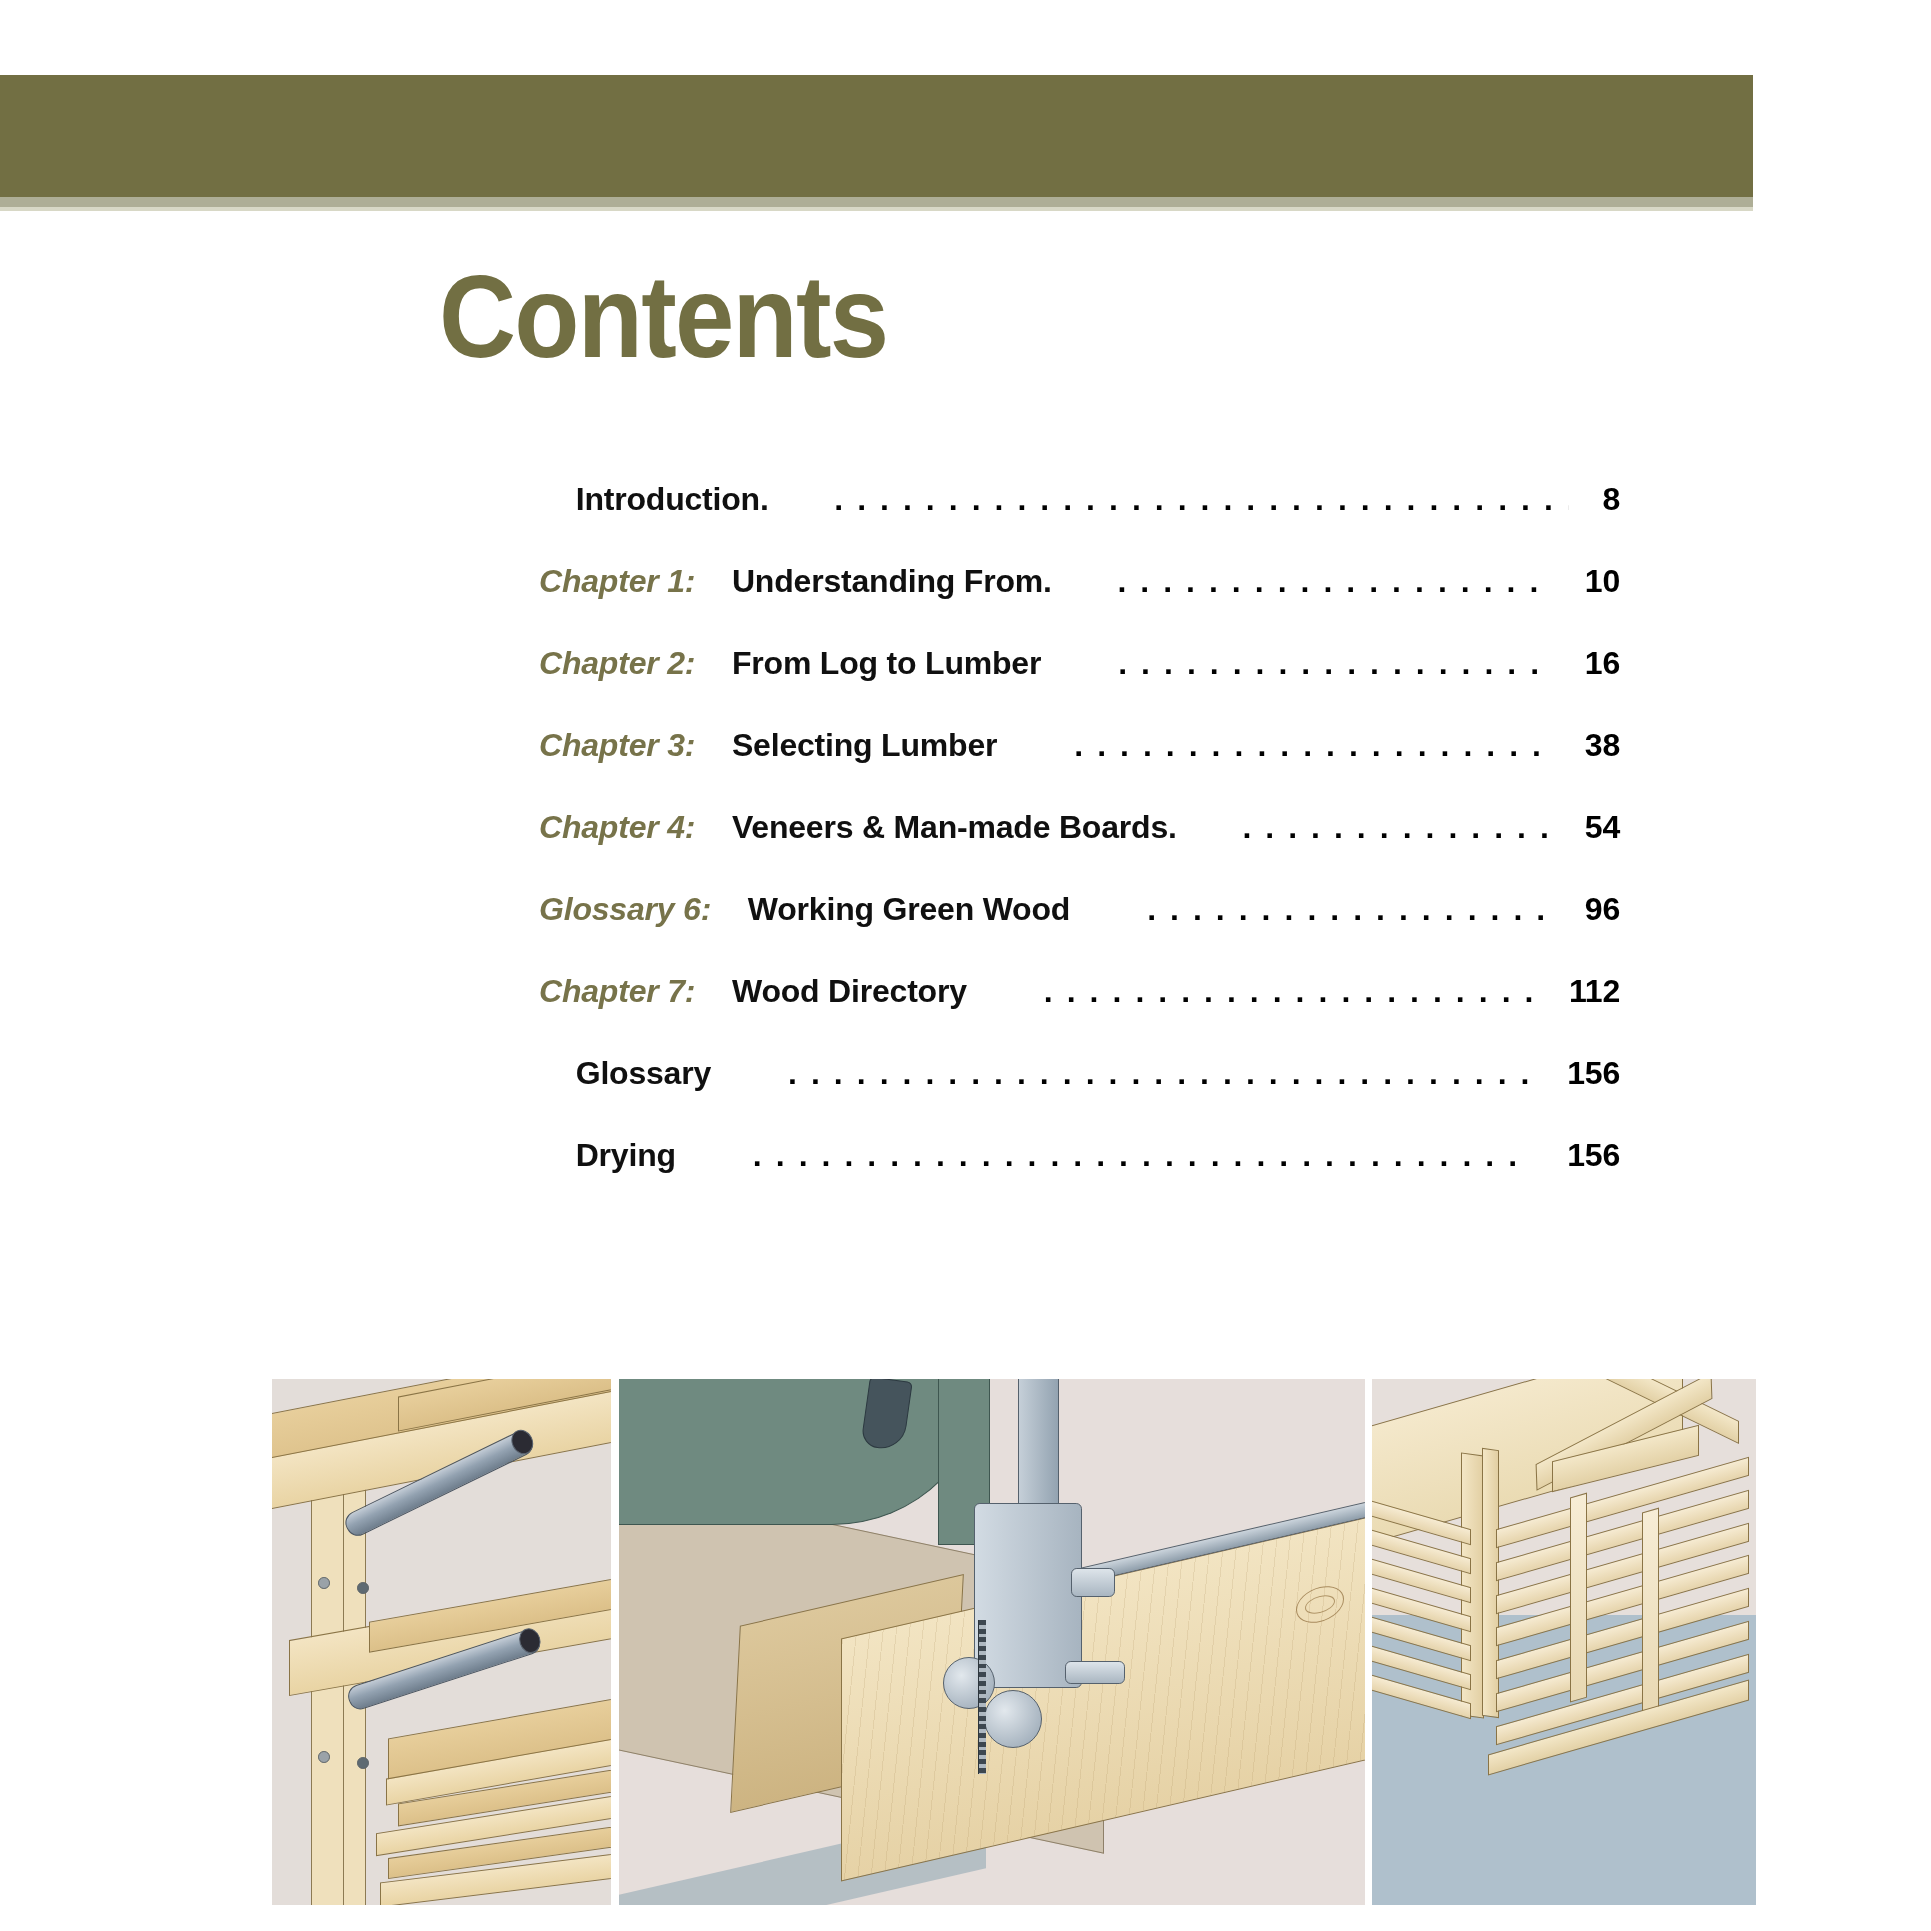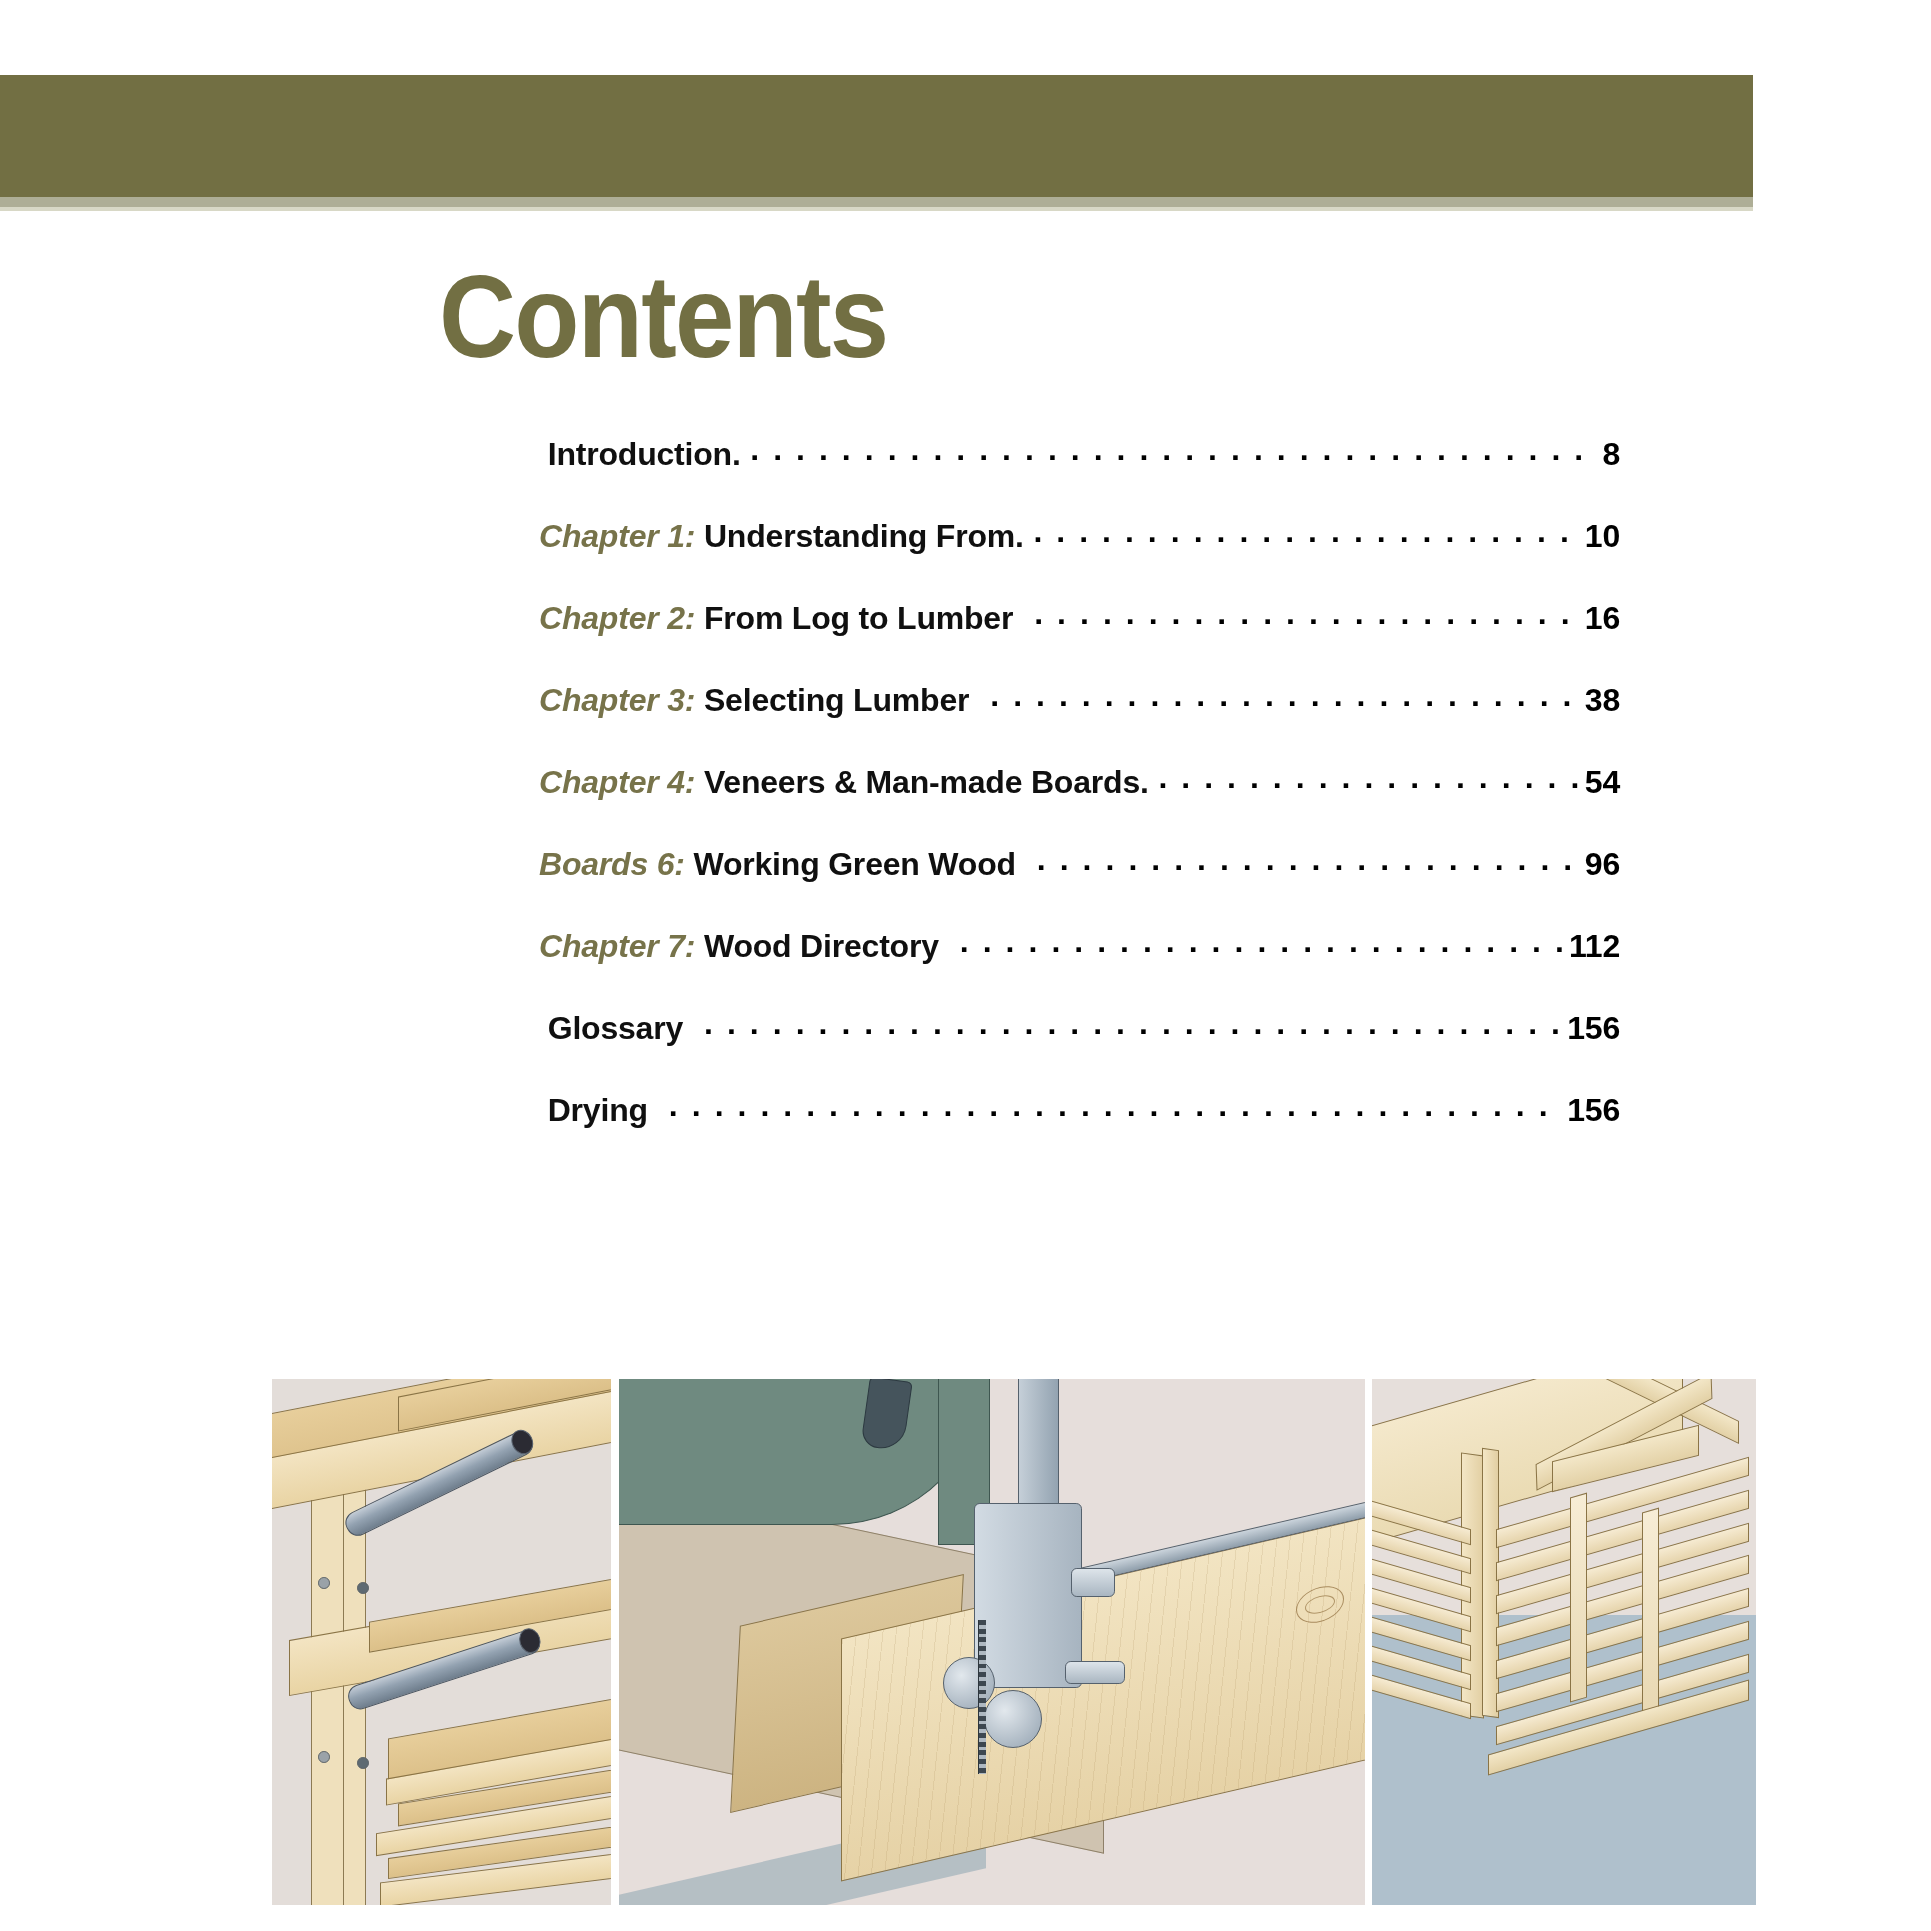--- a/index.html
+++ b/index.html
@@ -64,28 +64,29 @@
 
   
   .toc {
     position: absolute;
     left: 539px;
     top: 436px;
     width: 1081px;
   }
   .toc-row {
     display: flex;
-    align-items: flex-start;
+    align-items: flex-end;
     height: 82px;
     font-size: 32px;
     font-weight: 700;
     color: #000000;
     font-family: "Liberation Sans Narrow", "Liberation Sans", sans-serif;
     letter-spacing: -0.2px;
     white-space: nowrap;
+    gap: 28px;
   }
   .toc-chap {
     color: #77734A;
     font-style: italic;
     font-weight: 700;
     margin-right: 8.7px;
     flex: 0 0 auto;
   }
   .toc-label {
     flex: 0 0 auto;
@@ -392,21 +393,21 @@
   <div class="toc-row">
     <span class="toc-chap">Chapter 4:</span>
     <span class="toc-label">Veneers &amp; Man-made Boards.</span>
     <span class="toc-gap"></span>
     <span class="toc-leader"></span>
     <span class="toc-page">54</span>
   </div>
 
 
   <div class="toc-row">
-    <span class="toc-chap">Boards 6:</span>
+    <span class="toc-chap">Glossary 6:</span>
     <span class="toc-label">Working Green Wood</span>
     <span class="toc-gap wide"></span>
     <span class="toc-leader"></span>
     <span class="toc-page">96</span>
   </div>
 
   <div class="toc-row">
     <span class="toc-chap">Chapter 7:</span>
     <span class="toc-label">Wood Directory</span>
     <span class="toc-gap wide"></span>

